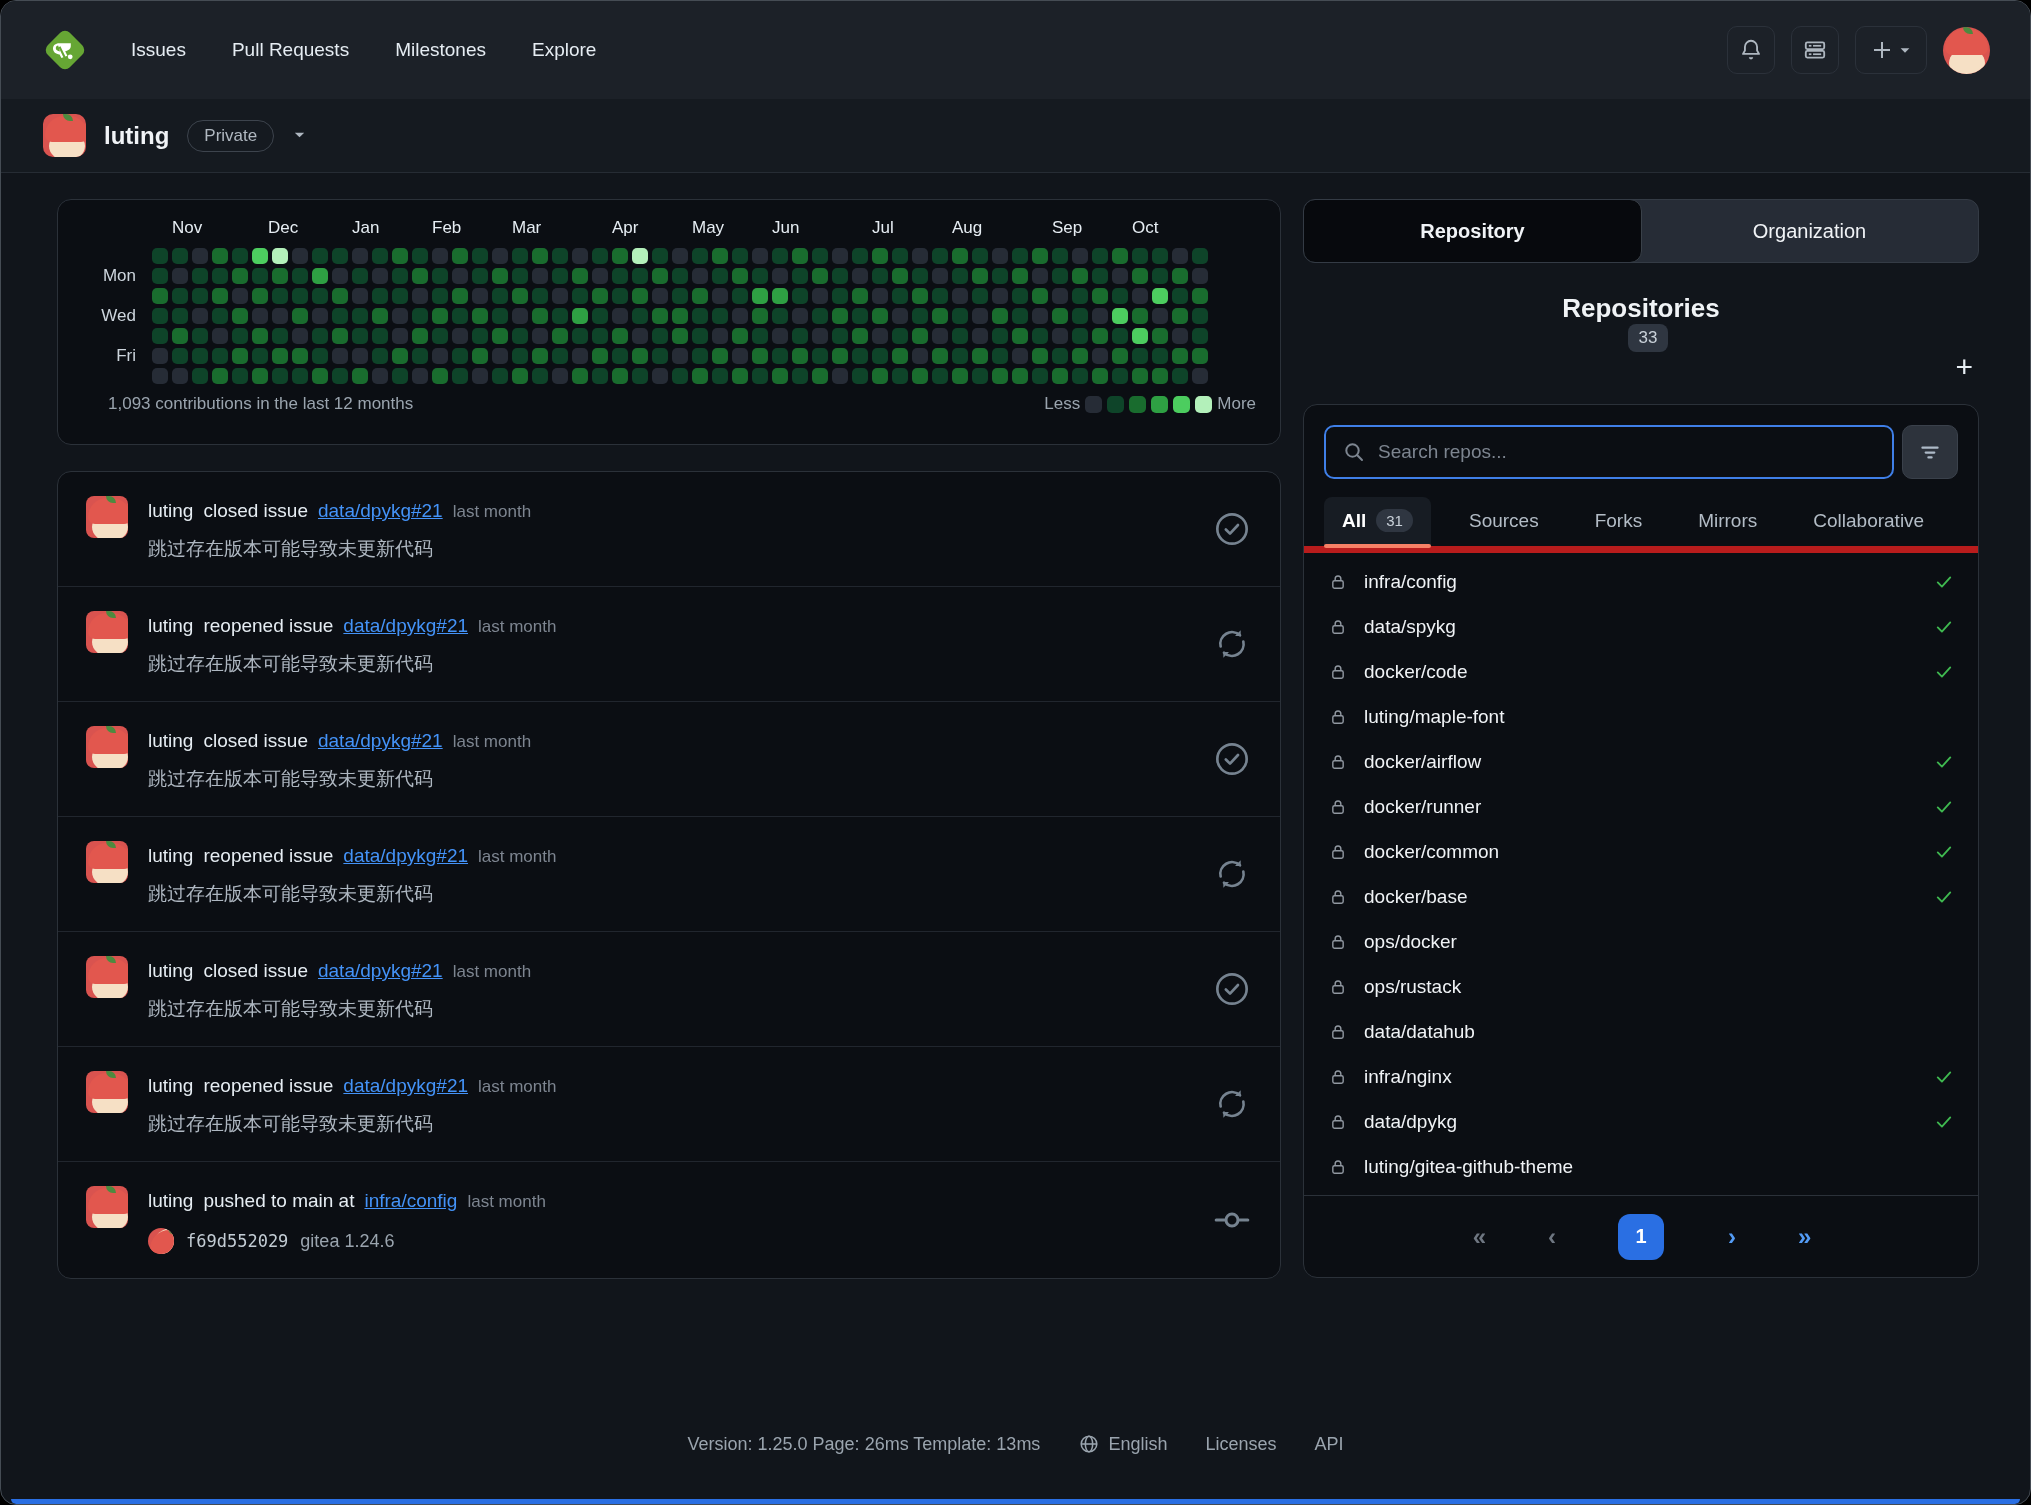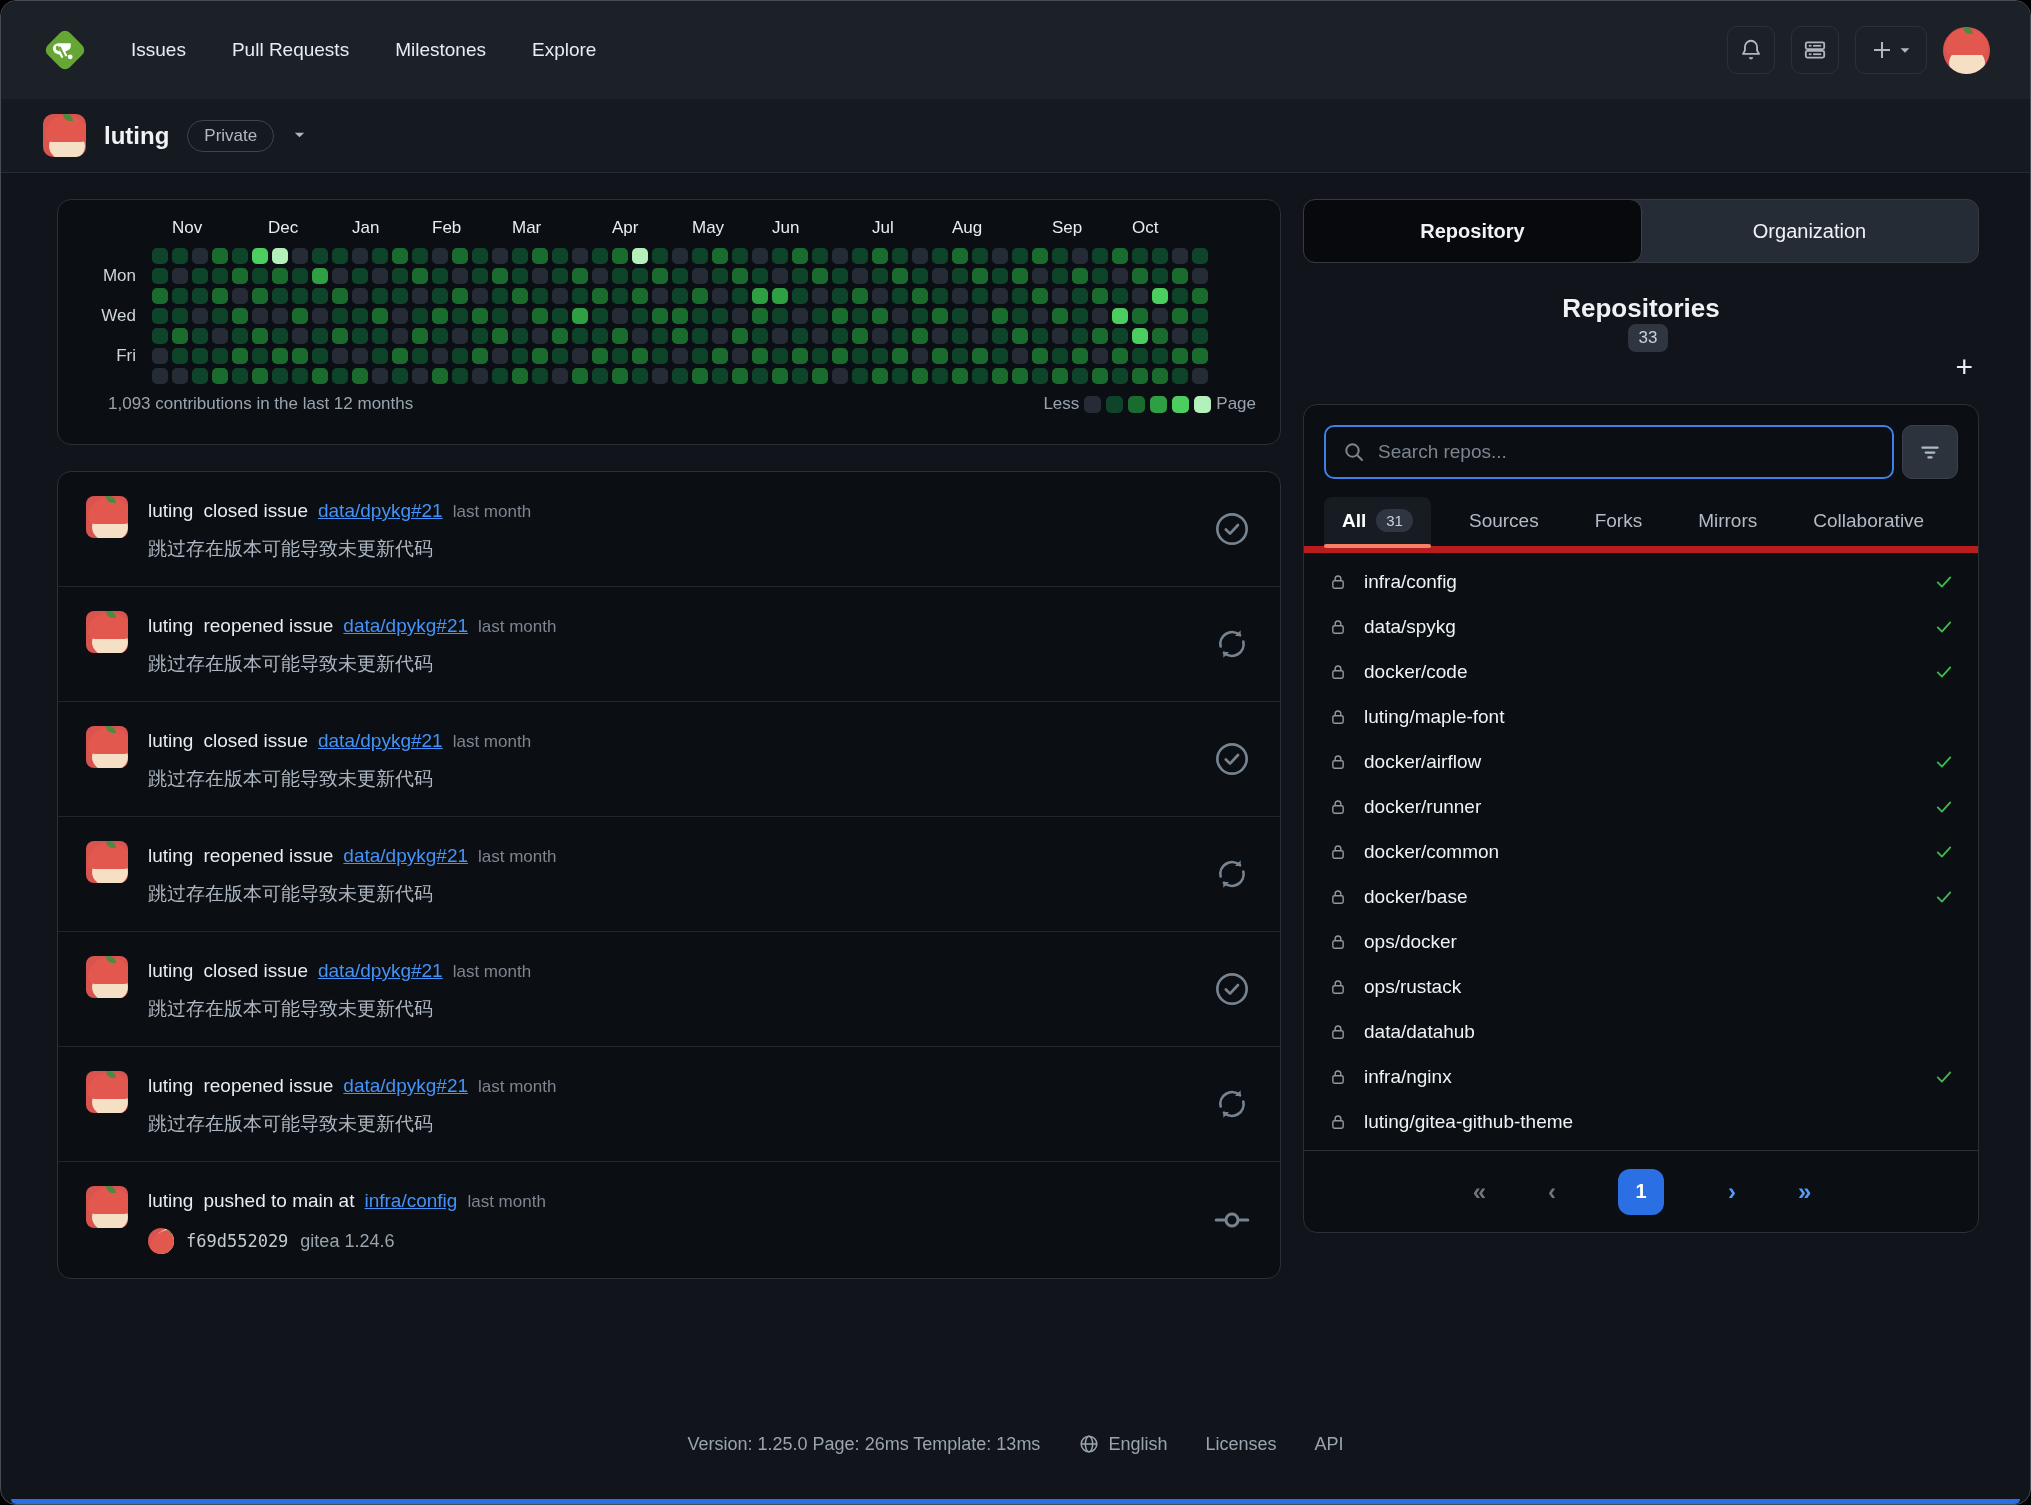--- a/index.html
+++ b/index.html
@@ -574,21 +574,21 @@
           <div class="hm-legend" id="hm-legend">
             <span class="hm-legend-label">Less</span>
             <span id="hm-swatches" style="display:flex;gap:5px;">
                 <div class="hm-swatch" style="background: rgb(38, 44, 54);"></div>
                 <div class="hm-swatch" style="background: rgb(14, 68, 41);"></div>
                 <div class="hm-swatch" style="background: rgb(25, 108, 46);"></div>
                 <div class="hm-swatch" style="background: rgb(46, 160, 67);"></div>
                 <div class="hm-swatch" style="background: rgb(76, 205, 95);"></div>
                 <div class="hm-swatch" style="background: rgb(179, 240, 186);"></div>
               </span>
-            <span class="hm-legend-label">Page</span>
+            <span class="hm-legend-label">More</span>
           </div>
         </div>
       </div>
 
       <div class="card feed-card" id="feed-card">
           <div class="feed-item">
             <div class="avatar feed-avatar">
               <div class="face"></div>
               <div class="hat"></div>
               <div class="leaf"></div>
@@ -939,20 +939,34 @@
                 </svg>
               </span>
             </div>
             <div class="repo-row">
               <span class="repo-lock">
                 <svg width="20" height="20" viewBox="0 0 24 24">
                   <rect x="5.8" y="10.4" width="12.4" height="9" rx="2" fill="none" stroke="#9198a1" stroke-width="1.7"></rect>
                   <path d="M8.6 10.4V8.2a3.4 3.4 0 0 1 6.8 0v2.2" fill="none" stroke="#9198a1" stroke-width="1.7"></path>
                 </svg>
               </span>
+              <span class="repo-name">data/dpykg</span>
+              <span class="repo-check">
+                <svg width="20" height="20" viewBox="0 0 24 24">
+                  <path d="M4.5 12.5l5 5 10-11" fill="none" stroke="#3fb950" stroke-width="2.2" stroke-linecap="round" stroke-linejoin="round"></path>
+                </svg>
+              </span>
+            </div>
+            <div class="repo-row">
+              <span class="repo-lock">
+                <svg width="20" height="20" viewBox="0 0 24 24">
+                  <rect x="5.8" y="10.4" width="12.4" height="9" rx="2" fill="none" stroke="#9198a1" stroke-width="1.7"></rect>
+                  <path d="M8.6 10.4V8.2a3.4 3.4 0 0 1 6.8 0v2.2" fill="none" stroke="#9198a1" stroke-width="1.7"></path>
+                </svg>
+              </span>
               <span class="repo-name">luting/gitea-github-theme</span>
             </div>
           </div>
 
         <div class="pagination">
           <button class="page-nav disabled">«</button>
           <button class="page-nav disabled">‹</button>
           <button class="page-current">1</button>
           <button class="page-nav enabled">›</button>
           <button class="page-nav enabled">»</button>

